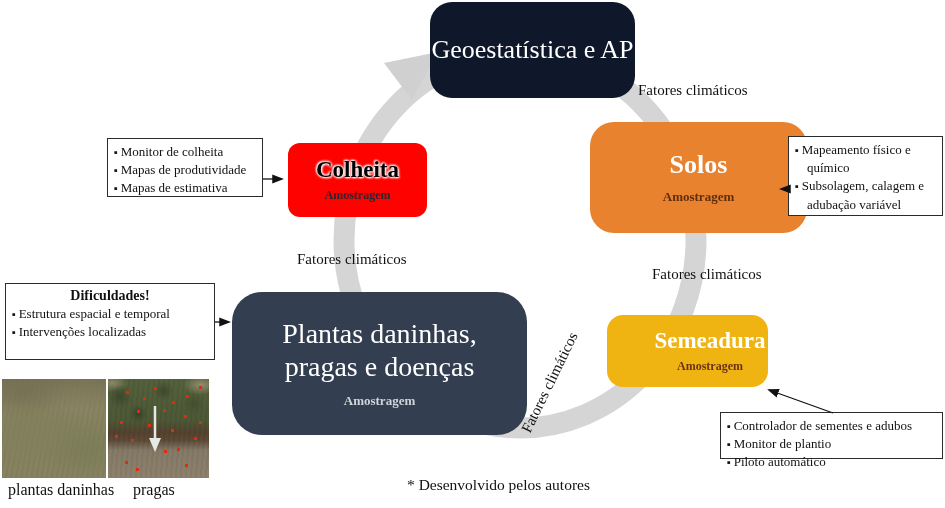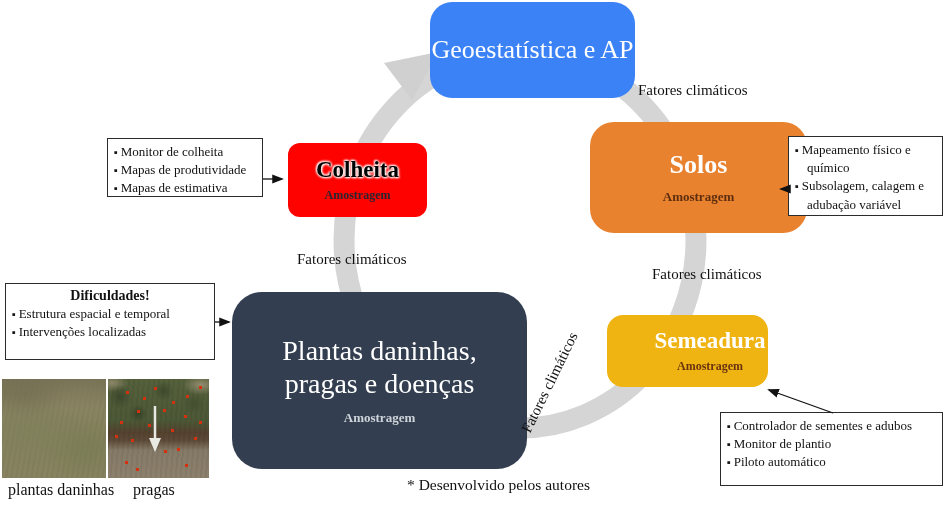--- a/index.html
+++ b/index.html
@@ -9,52 +9,52 @@
   svg.layer { position:absolute; left:0; top:0; width:945px; height:508px; }
   #ring-layer { z-index:0; }
   #connector-layer { z-index:4; pointer-events:none; }
 
   
   .node { position:absolute; z-index:2; display:flex; flex-direction:column;
           align-items:center; justify-content:center; text-align:center; color:#fff; }
   .node .title { line-height:1.15; }
   .node .subtitle { font-weight:bold; }
 
-  #node-geo { left:430px; top:2px; width:205px; height:96px; background:#3b82f6; border-radius:22px; }
+  #node-geo { left:430px; top:2px; width:205px; height:96px; background:#0f172a; border-radius:22px; }
   #node-geo .title { font-size:26px; }
 
   #node-solos { left:590px; top:122px; width:217px; height:111px; background:#e8822f; border-radius:24px; }
   #node-solos .title { font-size:26px; font-weight:bold; }
   #node-solos .subtitle { font-size:13px; color:#5f2e0e; margin-top:9px; }
 
   #node-semeadura { left:607px; top:315px; width:161px; height:72px; background:#efb412; border-radius:16px;padding-left:45px; }
   #node-semeadura .title { font-size:23px; font-weight:bold; }
   #node-semeadura .subtitle { font-size:12px; color:#6b3410; margin-top:5px; }
 
-  #node-plantas { left:232px; top:292px; width:295px; height:177px; background:#333f50; border-radius:30px; }
+  #node-plantas { left:232px; top:292px; width:295px; height:143px; background:#333f50; border-radius:30px; }
   #node-plantas .title { font-size:28px; padding:0 12px; }
   #node-plantas .subtitle { font-size:13px; color:#cfd4db; margin-top:10px; }
 
   #node-colheita { left:288px; top:143px; width:139px; height:74px; background:#fe0200; border-radius:12px; }
   #node-colheita .title { font-size:23px; font-weight:bold; color:#000000;
       text-shadow:0 0 3px #fff, 0 0 3px #fff, 1px 1px 2px #fff, -1px -1px 2px #fff; }
   #node-colheita .subtitle { font-size:12px; color:#2a2530; margin-top:4px; }
 
   
   .ann { position:absolute; z-index:2; background:#fff; border:1.5px solid #2b2b2b;
          color:#111; font-size:13px; padding:4px 6px; }
   .ann ul { list-style:none; }
   .ann li { padding-left:12px; text-indent:-12px; line-height:1.4; }
   .ann li::before { content:"▪ "; font-size:11px; }
   .ann.nowrap li { white-space:nowrap; }
   .ann-title { font-weight:bold; font-size:14px; text-align:center; line-height:1.2; }
 
   #ann-colheita  { left:107px; top:138px; width:156px; height:59px; }
   #ann-solos     { left:788px; top:136px; width:155px; height:80px; }
-  #ann-semeadura { left:720px; top:412px; width:223px; height:74px; }
+  #ann-semeadura { left:720px; top:412px; width:223px; height:47px; }
   #ann-dificuldades { left:5px; top:283px; width:210px; height:77px; }
 
   
   .fatores { position:absolute; z-index:3; font-size:15px; color:#111; white-space:nowrap; }
   #fatores-1 { left:638px; top:82px; }
   #fatores-2 { left:652px; top:266px; }
   #fatores-3 { left:297px; top:251px; }
   #fatores-4 { left:487px; top:374px; width:126px; text-align:center; transform:rotate(-64deg); }
 
   

